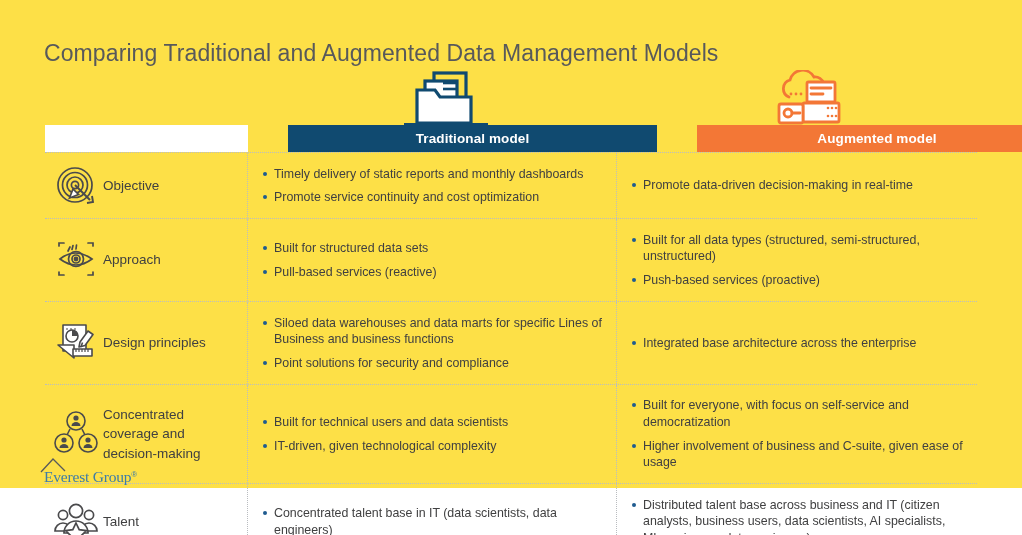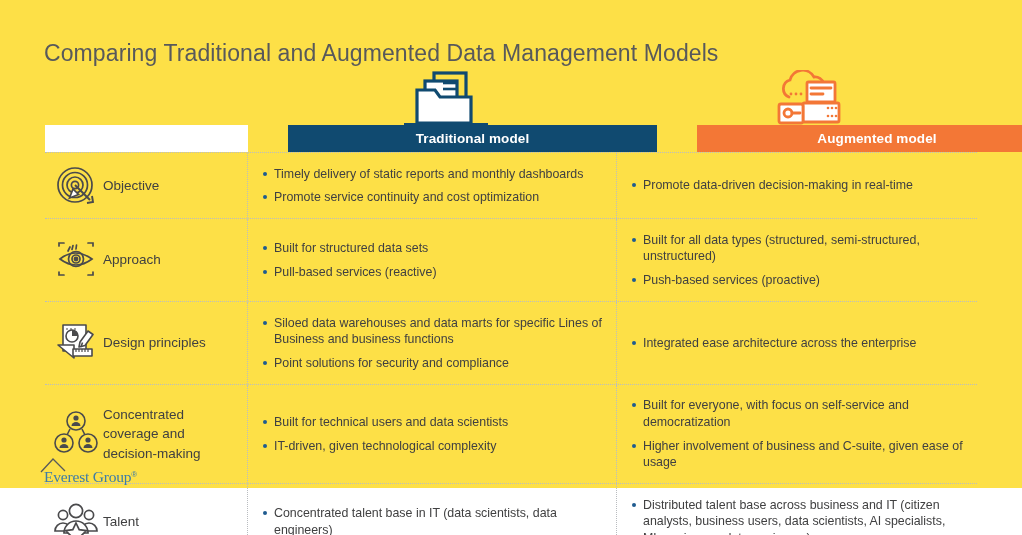--- a/index.html
+++ b/index.html
@@ -302,21 +302,21 @@
             </g>
           </svg>
         </span>
         <span class="label-text">Design principles</span>
       </div>
       <div class="cell-bullets trad">
         <div class="bullet">Siloed data warehouses and data marts for specific Lines of Business and business functions</div>
         <div class="bullet">Point solutions for security and compliance</div>
       </div>
       <div class="cell-bullets aug">
-        <div class="bullet">Integrated ease architecture across the enterprise</div>
+        <div class="bullet">Integrated base architecture across the enterprise</div>
       </div>
     </div>
 
     <div class="t-row">
       <div class="cell-label">
         <span class="label-icon">
           <svg width="44" height="50" viewBox="0 0 44 50">
             <g fill="none" stroke="#4a4a4c" stroke-width="1.6">
               <path d="M16 20 l-3 6"></path>
                 <path d="M28 20 l3 6"></path>

